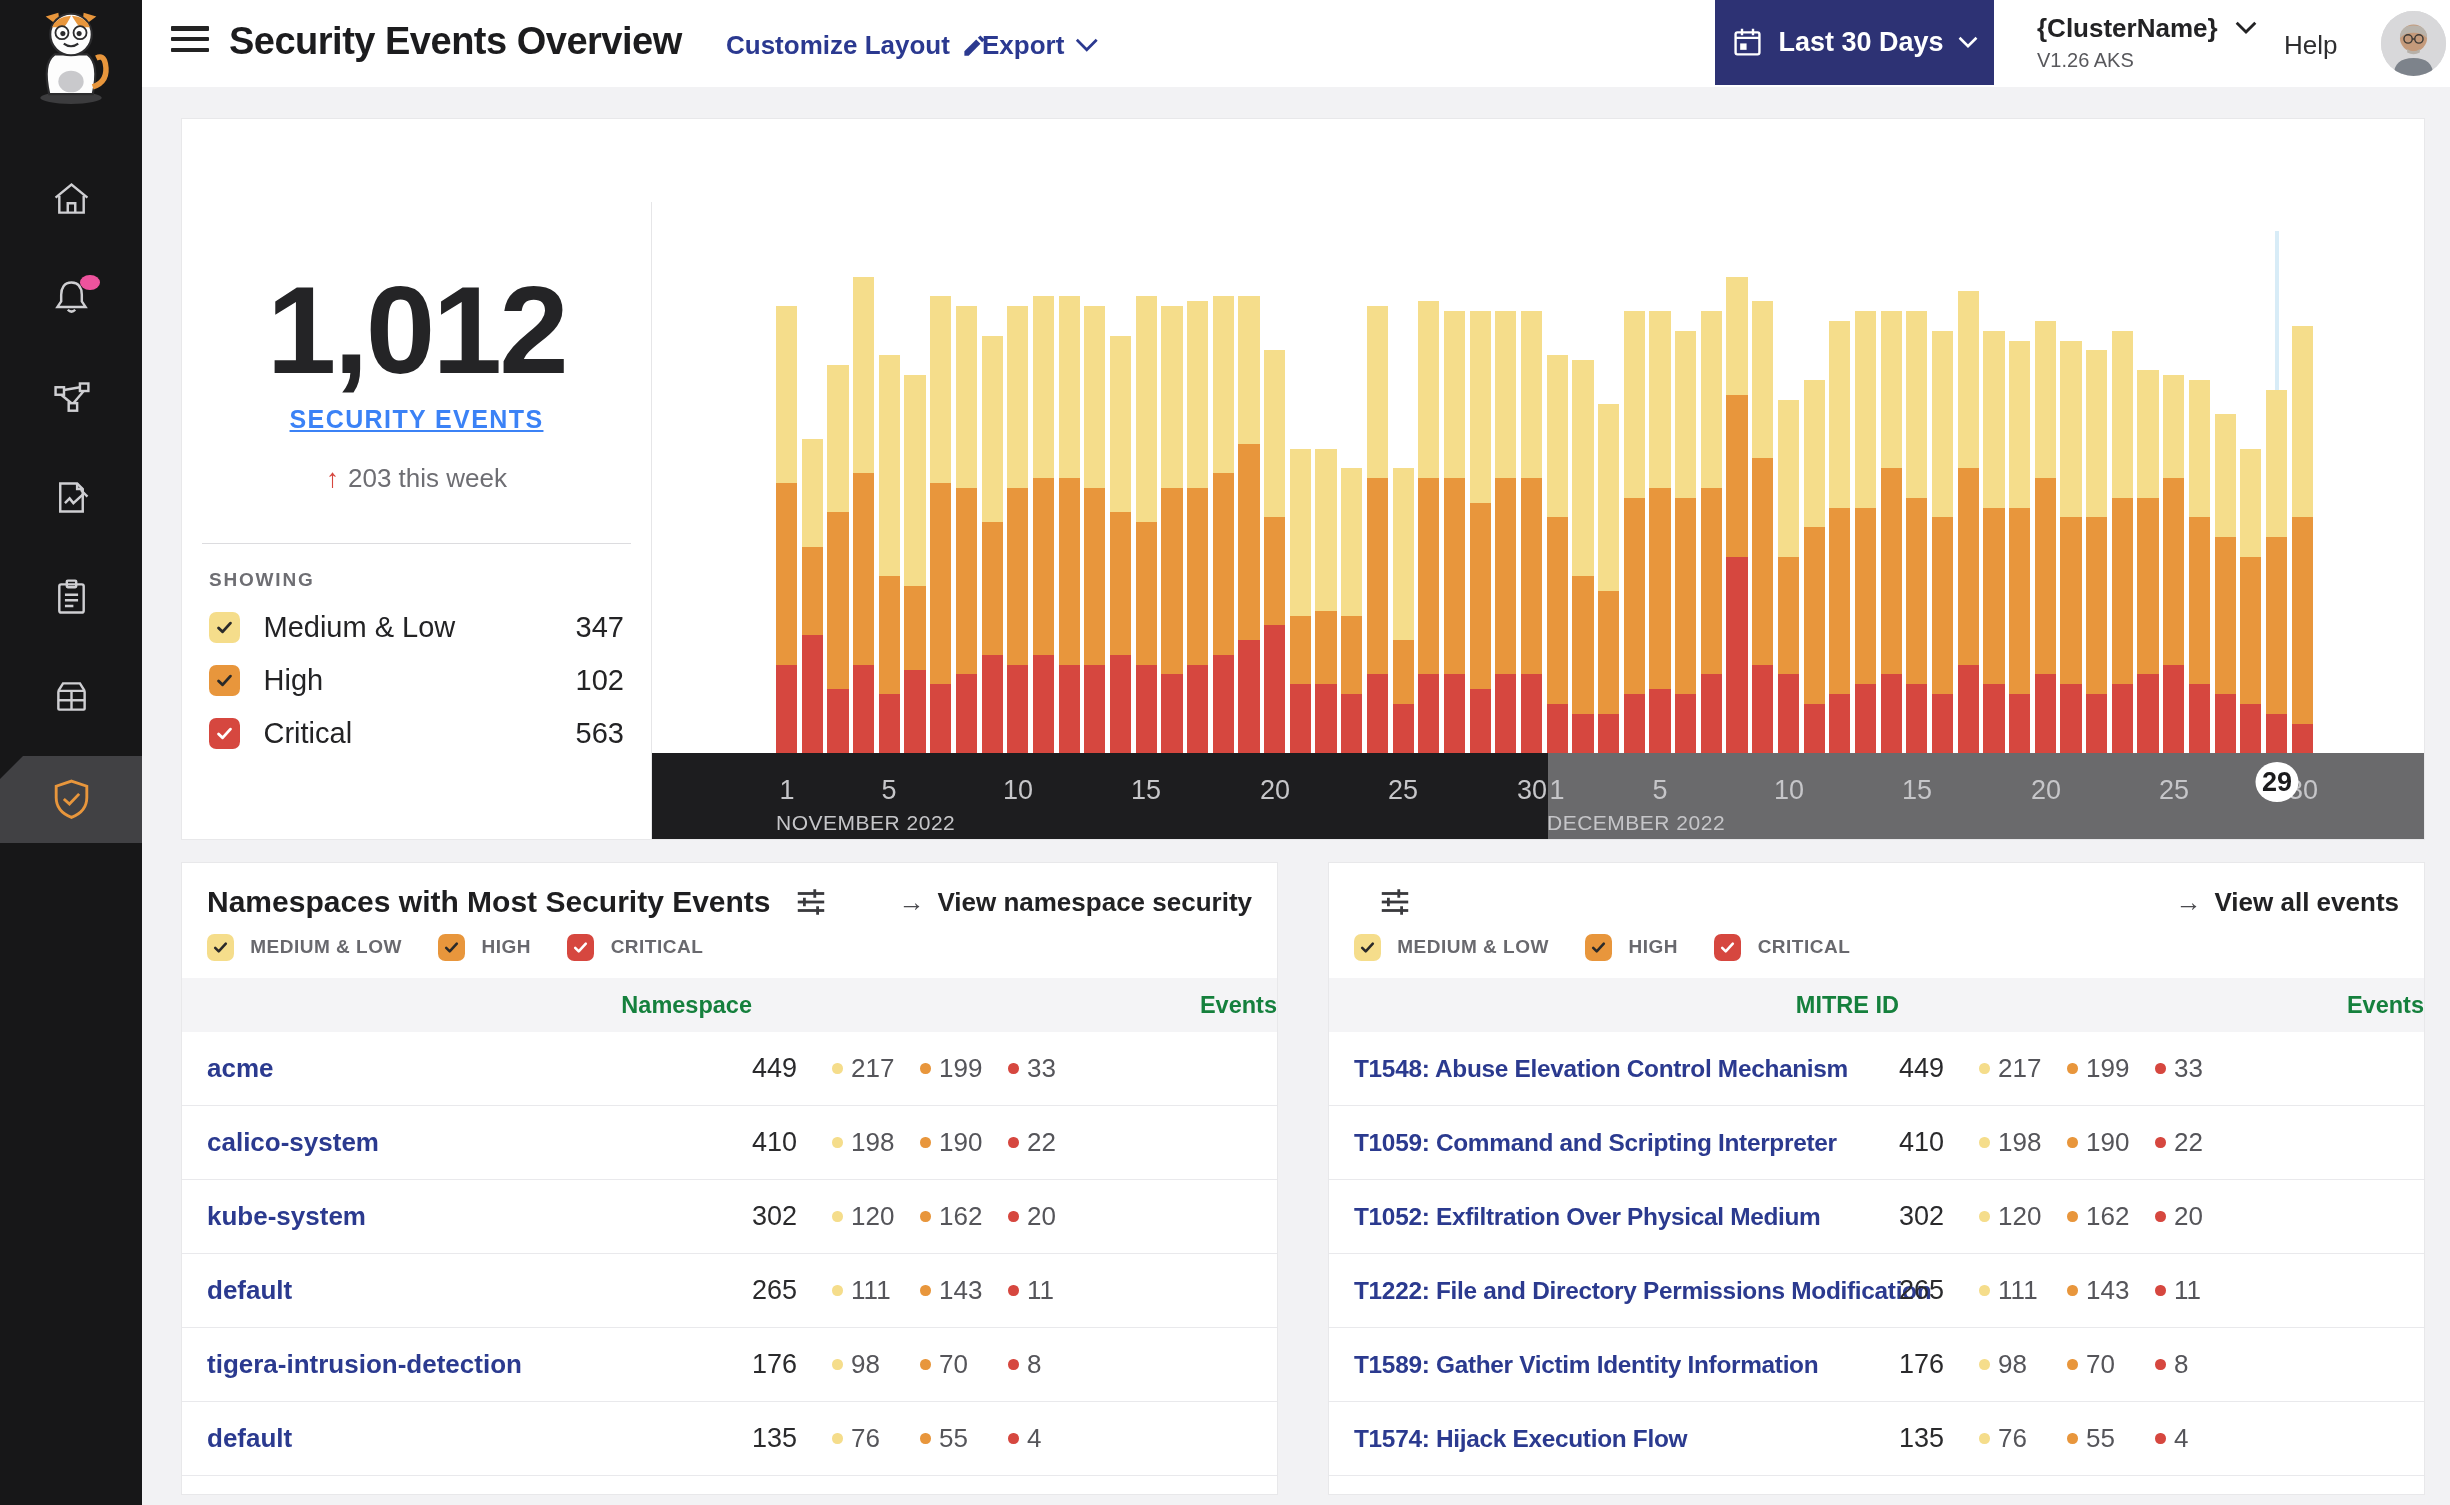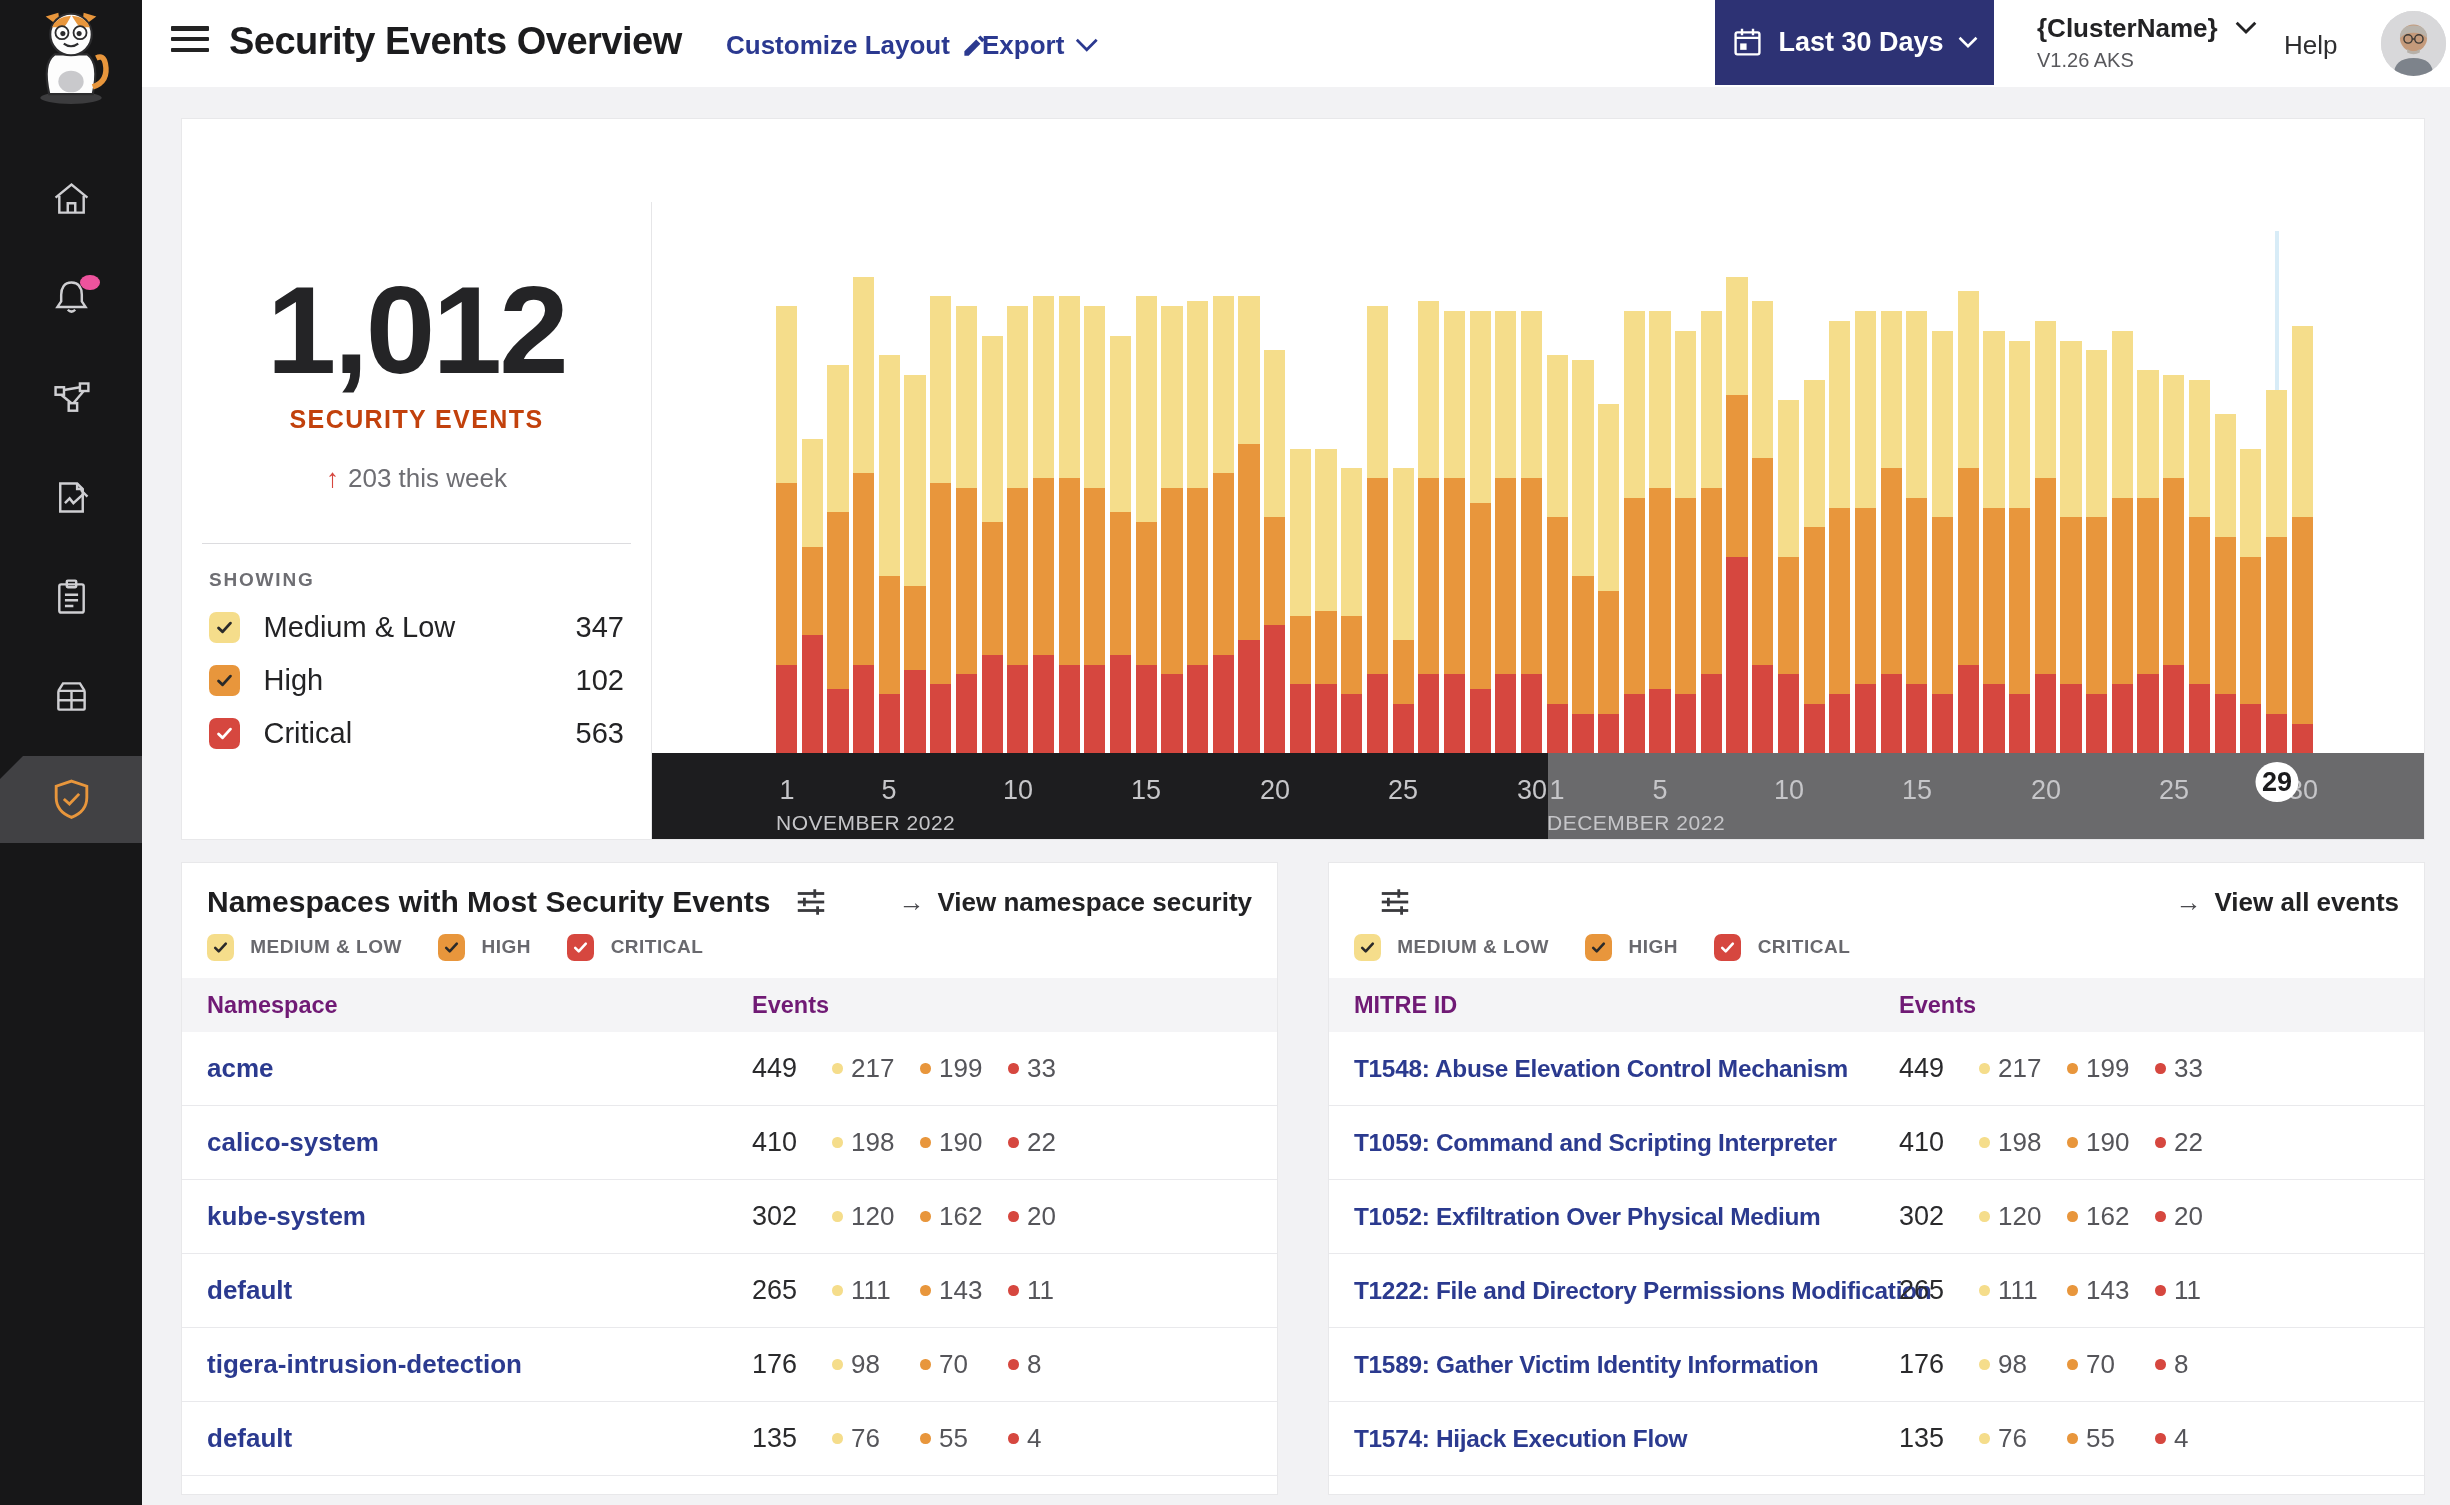--- a/index.html
+++ b/index.html
@@ -44,21 +44,21 @@
   .tab.active::after { content:""; position:absolute; left:0; right:0; bottom:-1.8px; height:5.4px; background:#e8963c; }
   .tab.inactive { color:#77777c; }
   .tab1 { margin-left:16.3px; width:264px; }
   .tab2 { margin-left:36px; }
   .sliders-icon { cursor:pointer; }
   .tabs .sliders-icon { margin-left:31px; }
 
   
   #summary { position:absolute; left:0; top:83px; width:470px; bottom:0; border-right:0.9px solid #e6e6e8; }
   .big-number { margin-top:56px; text-align:center; font-size:125px; font-weight:800; color:#242426; letter-spacing:-2.7px; }
-  .big-label { text-align:center; font-size:25px; font-weight:700; color:#c2410c; letter-spacing:1.4px; margin-top:3.6px; }
+  .big-label { text-align:center; font-size:25px; font-weight:700; color:#3b82f6; letter-spacing:1.4px; margin-top:3.6px;text-decoration:underline; }
   .delta { text-align:center; font-size:26px; color:#6e6e73; margin-top:29px; }
   .delta .arrow { color:#d6473f; font-weight:700; margin-right:9px; }
   .summary-hr { border:none; border-top:0.9px solid #dcdcdf; margin:49px 20px 0 20px; }
   .showing { font-size:19px; font-weight:700; color:#6e6e73; letter-spacing:1.8px; margin:25px 0 5.4px 27px; }
   .legend-row { display:flex; align-items:center; margin:20px 27px 0 27px; cursor:pointer; }
   .legend-row .lbl { font-size:29px; color:#232325; margin-left:23.5px; }
   .legend-row .val { margin-left:auto; font-size:29px; color:#232325; }
 
   .cbx { border-radius:7.2px; display:flex; align-items:center; justify-content:center; flex:0 0 auto; }
   .cbx svg { display:block; }
@@ -80,21 +80,21 @@
   .card-head { position:relative; height:115px; }
   .card-title-row { display:flex; align-items:center; padding:22px 25px 0 25px; }
   .card-title { font-size:30px; font-weight:800; color:#1e1e20; }
   .card-title-row .sliders-icon { margin-left:23.5px; }
   .card-link { margin-left:auto; font-size:26px; font-weight:600; color:#222224; cursor:pointer; white-space:nowrap; }
   .card-link .la { color:#4a4a4e; margin-right:12.7px; font-weight:400; }
   .sev-row { display:flex; align-items:center; gap:16.3px; padding:14.5px 25px 0 25px; }
   .sev-item { display:flex; align-items:center; cursor:pointer; margin-right:20px; }
   .sev-item .slbl { font-size:19px; font-weight:700; color:#69696e; letter-spacing:0.5px; margin-left:16.3px; }
   .tbl-head { height:54px; background:#f4f4f6; display:grid; grid-template-columns:545px 1fr; align-items:center; padding-left:25px; }
-  .tbl-head span { font-size:23.5px; font-weight:700; color:#701a75; }
+  .tbl-head span { font-size:23.5px; font-weight:700; color:#15803d;text-align:right; }
   .tbl-row { height:74px; display:grid; grid-template-columns:545px 1fr; align-items:center; padding-left:25px; border-bottom:1.8px solid #e9e9ec; }
   .ns-link { font-size:26px; font-weight:600; color:#2b3a8f; cursor:pointer; white-space:nowrap; }
   #mitre-card .ns-link { font-size:24.4px; letter-spacing:-0.3px; }
   .ev-cell { display:flex; align-items:center; }
   .ev-total { width:80px; font-size:27px; color:#2a2a2c; }
   .pair { display:flex; align-items:center; gap:8.1px; width:88px; }
   .dot { width:11px; height:11.8px; border-radius:50%; flex:0 0 auto; }
   .pair .pv { font-size:26px; color:#55555a; }
 </style>
 </head>

